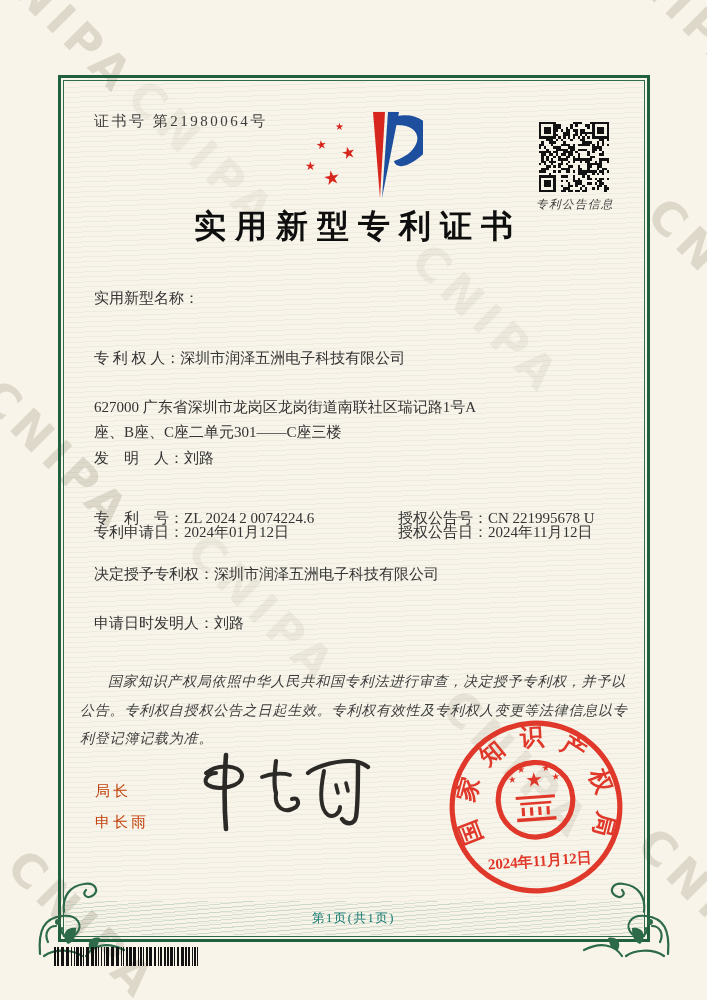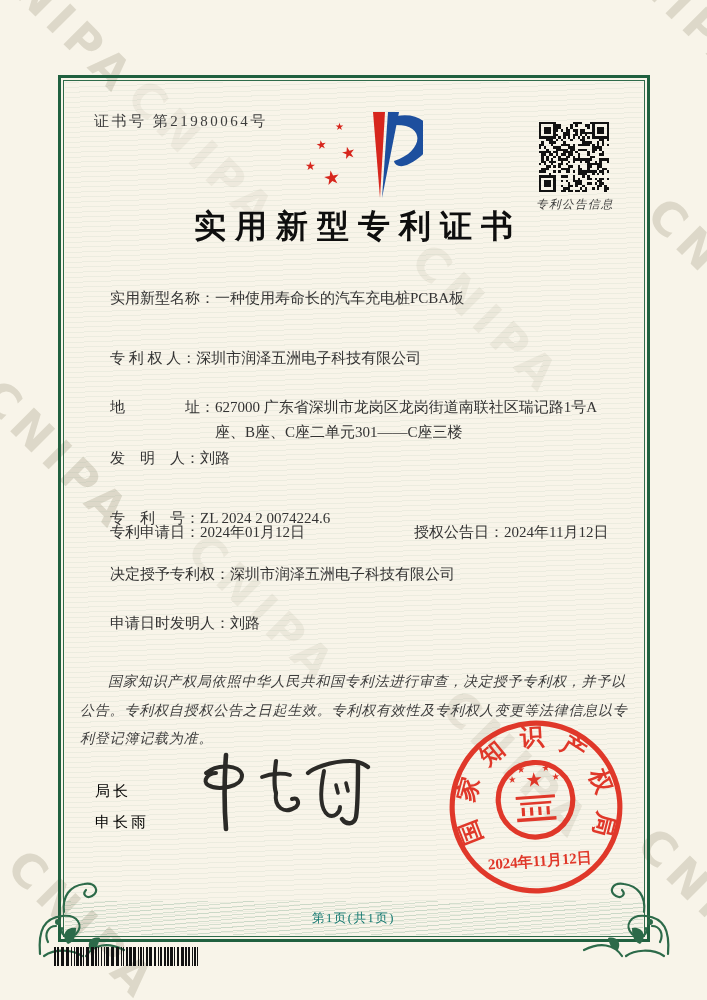--- a/index.html
+++ b/index.html
@@ -46,35 +46,35 @@
   .qr{position:absolute; left:539px; top:122px;}
   .qr-caption{
     position:absolute; left:525px; top:197px; width:100px; text-align:center;
     font-size:11.5px; letter-spacing:1.5px; font-style:italic; color:#3a3a3a;
   }
   .title{
     position:absolute; left:0; right:0; top:205px; text-align:center;
     font-size:32px; font-weight:700; letter-spacing:9px; text-indent:9px; color:#0e0e0e;
   }
   .row{position:absolute; left:94px; right:54px; display:flex; font-size:15px; line-height:1.66; color:#333;}
-  .lbl{white-space:pre; flex:none;margin-left:16px;}
+  .lbl{white-space:pre; flex:none;}
   .r1{top:286px}.r2{top:346px}.r3{top:395px}.r4{top:446px}
   .r5{top:506px}.r6{top:520px}.r7{top:562px}.r8{top:611px}
   .pair-left{flex:none; width:304px; display:flex;}
   .pair-right{display:flex;}
   .r3 .val{width:402px;}
   .declaration{
     position:absolute; left:80px; top:668px; width:552px;
     font-size:14px; line-height:2.05; letter-spacing:.8px; text-indent:2em;
     font-style:italic; color:#3d3d3d;
   }
   .signer-title,.signer-name{
     position:absolute; left:95px;
     font-family:"Liberation Sans","DejaVu Sans",sans-serif;
-    font-size:15px; letter-spacing:3px; color:#000000;
+    font-size:15px; letter-spacing:3px; color:#c2410c;
   }
   .signer-title{top:782px;}
   .signer-name{top:813px;}
   .signature{position:absolute; left:188px; top:743px; z-index:6;}
   .seal{position:absolute; left:448px; top:719px; width:176px; height:176px; z-index:6;
         transform:rotate(-4deg); opacity:.93;}
   .page-info{position:absolute; left:0; right:0; top:910px; text-align:center;
              font-size:12.5px; letter-spacing:1.5px; color:#0f766e;}
   .flourish{position:absolute; z-index:6;}
   .fl-left{left:34px; top:866px;}
@@ -521,42 +521,44 @@
         <rect x="18" y="28" width="1" height="1" fill="#121212"></rect>
         <rect x="19" y="28" width="1" height="1" fill="#121212"></rect>
         <rect x="27" y="28" width="1" height="1" fill="#121212"></rect>
       </svg>
     <div class="qr-caption">专利公告信息</div>
 
     <div class="title">实用新型专利证书</div>
 
     <div class="row r1">
       <span class="lbl">实用新型名称：</span>
-      <span class="val">一种使用寿命长的汽车充电桩PCBA板</span>
     </div>
 
     <div class="row r2">
       <span class="lbl">专 利 权 人：</span>
       <span class="val">深圳市润泽五洲电子科技有限公司</span>
     </div>
 
     <div class="row r3">
-      <span class="lbl">地　　　　址：</span>
       <span class="val">627000 广东省深圳市龙岗区龙岗街道南联社区瑞记路1号A座、B座、C座二单元301——C座三楼</span>
     </div>
 
     <div class="row r4">
       <span class="lbl">发　明　人：</span>
       <span class="val">刘路</span>
     </div>
 
     <div class="row r5">
       <span class="pair-left">
         <span class="lbl">专　利　号：</span>
         <span class="val">ZL 2024 2 0074224.6</span>
+      </span>
+      <span class="pair-right">
+        <span class="lbl">授权公告号：</span>
+        <span class="val">CN 221995678 U</span>
       </span>
     </div>
 
     <div class="row r6">
       <span class="pair-left">
         <span class="lbl">专利申请日：</span>
         <span class="val">2024年01月12日</span>
       </span>
       <span class="pair-right">
         <span class="lbl">授权公告日：</span>

